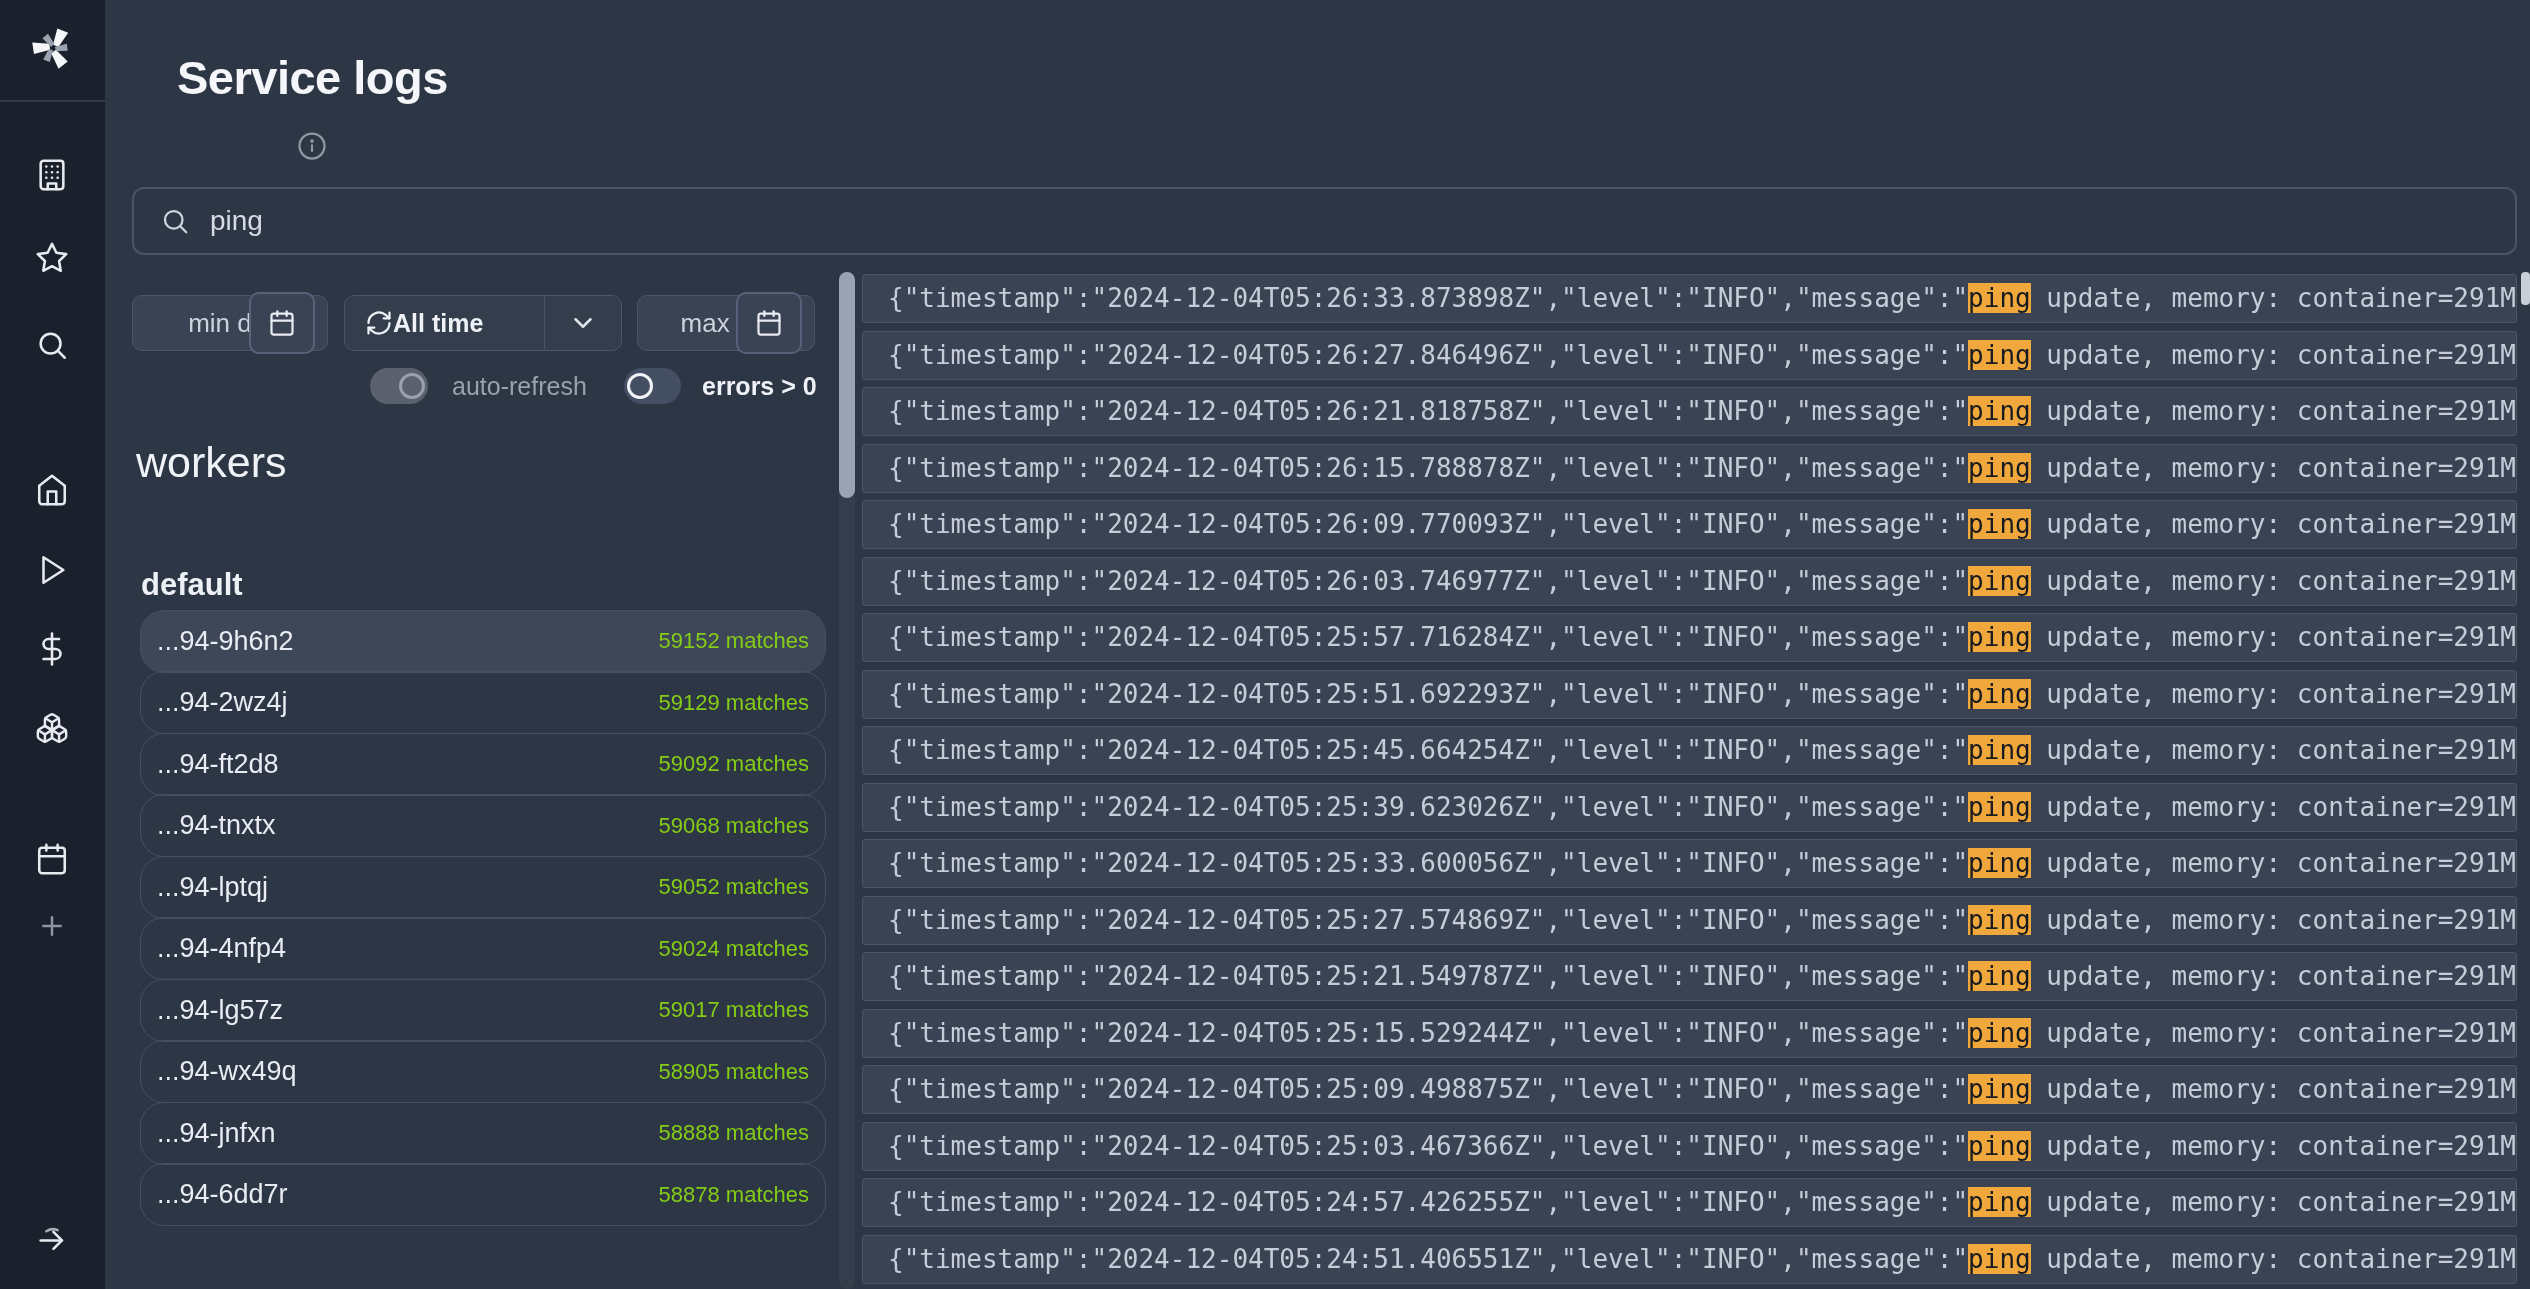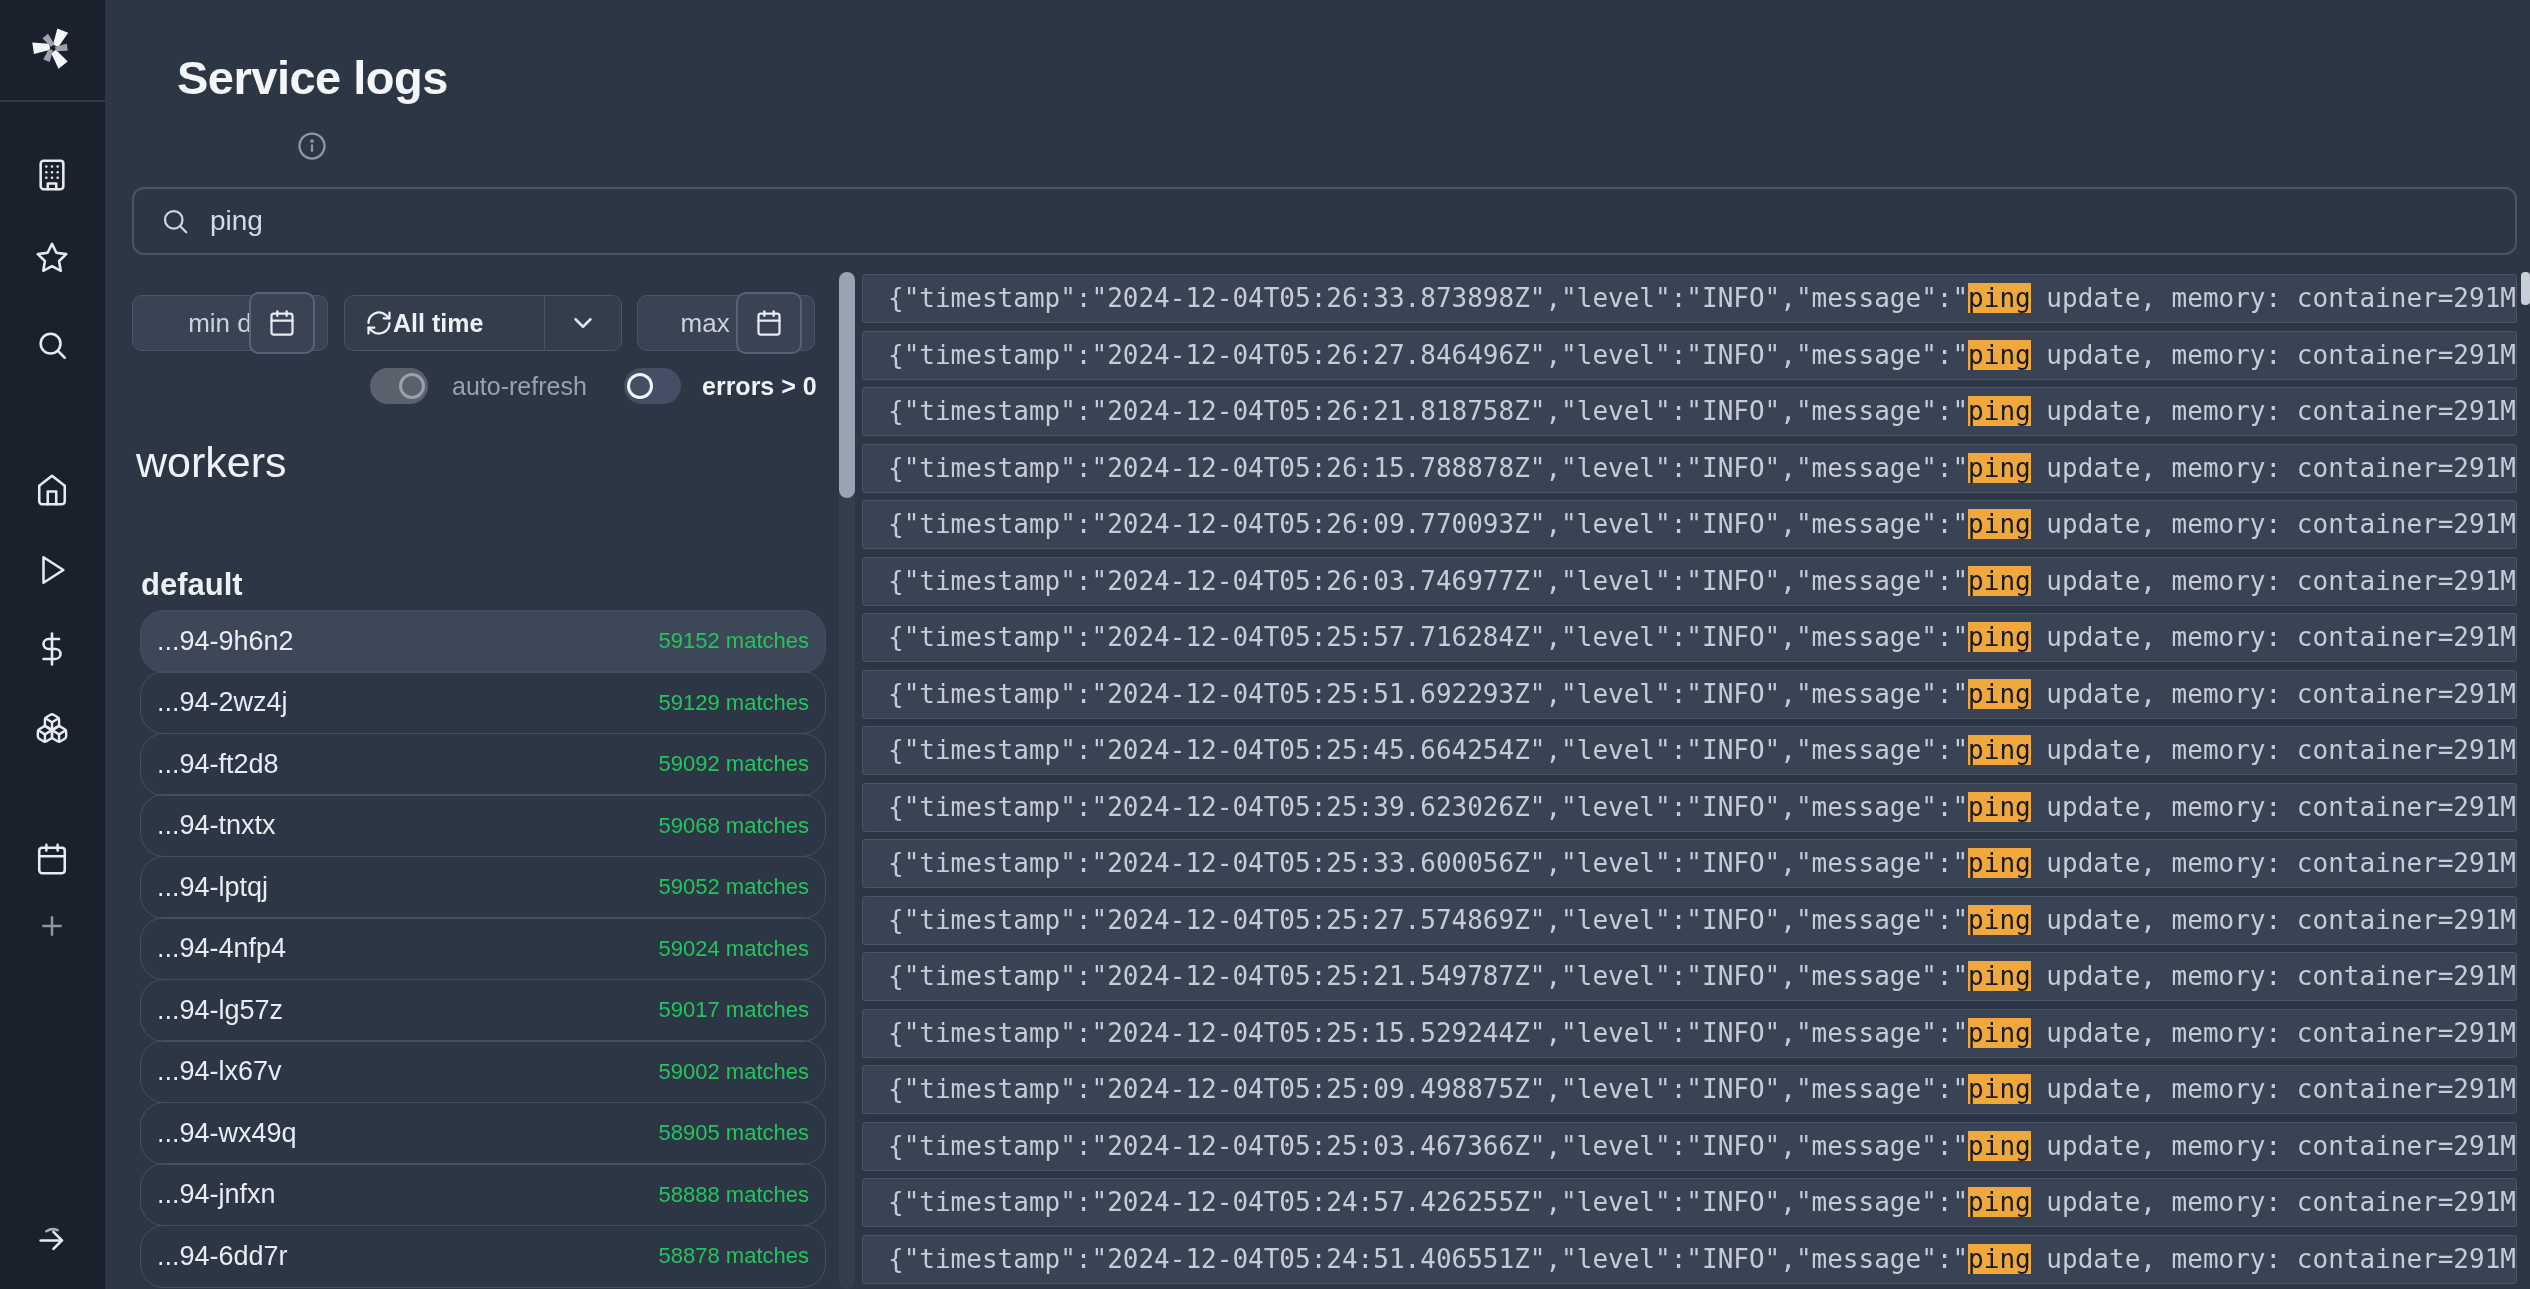--- a/index.html
+++ b/index.html
@@ -56,21 +56,21 @@
 
   
   .workers-heading{position:absolute;left:136px;top:438px;margin:0;font-size:43px;font-weight:400;color:#eff2f6;}
   .group-label{position:absolute;left:141px;top:567px;margin:0;font-size:31px;font-weight:600;color:#edf0f5;}
   .worker-list{position:absolute;left:140px;top:611px;width:686px;}
   .worker-item{height:63px;box-sizing:border-box;border:1.5px solid #454f60;border-radius:24px;
                margin-top:-1.5px;display:flex;align-items:center;justify-content:space-between;
                padding:0 16px;cursor:pointer;}
   .worker-item.selected{background:#3d4757;}
   .w-name{font-size:27px;color:#e9edf3;}
-  .w-matches{font-size:22px;color:#22c55e;}
+  .w-matches{font-size:22px;color:#84cc16;}
 
   
   .log-scroll-track{position:absolute;left:839px;top:272px;width:16px;height:1017px;background:#343d4b;
                     border-radius:8px;}
   .log-scroll-thumb{position:absolute;left:0;top:0;width:16px;height:226px;background:#99a3b4;border-radius:8px;}
   .log-list{position:absolute;left:862px;top:274px;width:1655px;}
   .log-row{height:49px;margin-bottom:7.5px;background:#3a4353;border:1px solid #4a5566;border-radius:3px;
            box-sizing:border-box;overflow:hidden;white-space:nowrap;
            font-family:"DejaVu Sans Mono",monospace;font-size:26px;line-height:46px;color:#c5ccd8;
            padding-left:25px;}
@@ -274,24 +274,20 @@
     </div>
       <div class="worker-item">
       <span class="w-name">...94-4nfp4</span>
       <span class="w-matches">59024 matches</span>
     </div>
       <div class="worker-item">
       <span class="w-name">...94-lg57z</span>
       <span class="w-matches">59017 matches</span>
     </div>
       <div class="worker-item">
-      <span class="w-name">...94-lx67v</span>
-      <span class="w-matches">59002 matches</span>
-    </div>
-      <div class="worker-item">
       <span class="w-name">...94-wx49q</span>
       <span class="w-matches">58905 matches</span>
     </div>
       <div class="worker-item">
       <span class="w-name">...94-jnfxn</span>
       <span class="w-matches">58888 matches</span>
     </div>
       <div class="worker-item">
       <span class="w-name">...94-6dd7r</span>
       <span class="w-matches">58878 matches</span>

